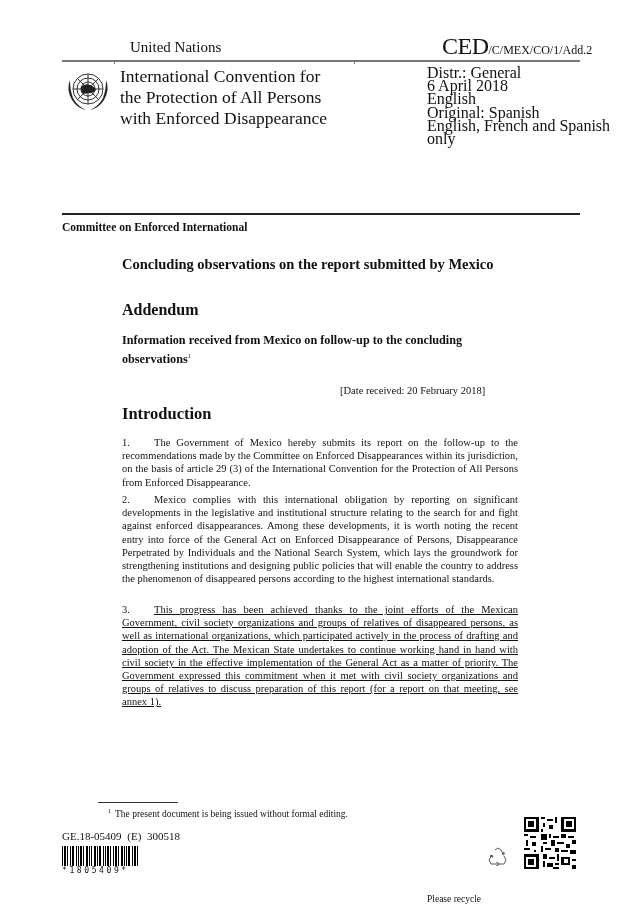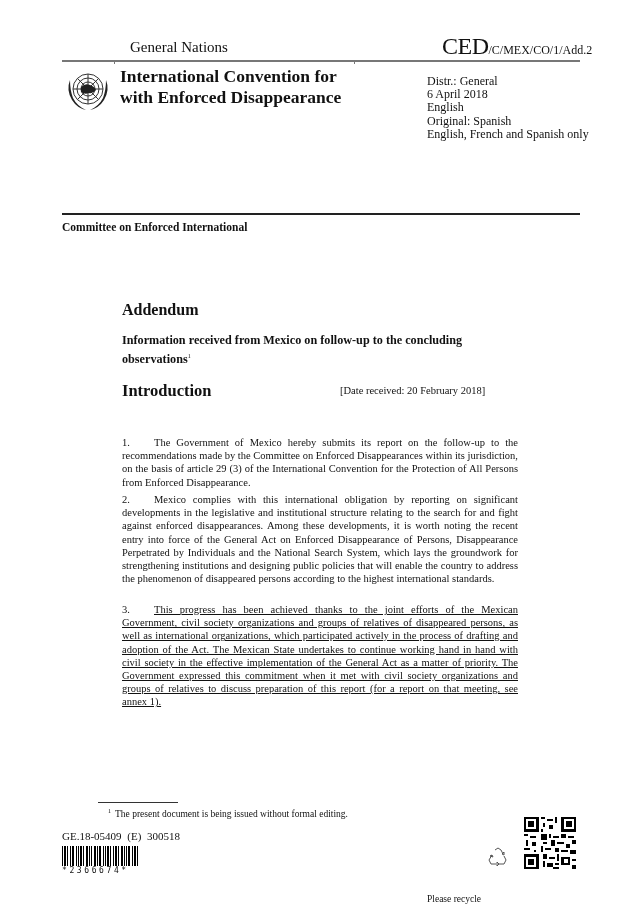--- a/index.html
+++ b/index.html
@@ -6,50 +6,50 @@
   body { width: 640px; height: 905px; position: relative; overflow: hidden;
          font-family: "Liberation Serif", "DejaVu Serif", serif; color: #111; }
   .abs { position: absolute; }
   .un { left: 130px; top: 39px; font-size: 15px; }
   .sym { left: 442px; top: 33px; font-size: 24px; letter-spacing: -0.5px; white-space: nowrap; }
   .sym .sub { font-size: 12px; letter-spacing: 0; }
   .rule-top { left: 62px; top: 60px; width: 518px; height: 2px; background: #777; }
   .rule-top .tick1 { position:absolute; left: 52px; top: 0; width: 1px; height: 4px; background:#777; }
   .rule-top .tick2 { position:absolute; left: 292px; top: 0; width: 1px; height: 4px; background:#777; }
   .logo { left: 64px; top: 66px; width: 48px; height: 48px; }
-  .conv-title { left: 120px; top: 66px; font-size: 17.5px; font-weight: bold; line-height: 21px; width: 270px; }
-  .distr { left: 427px; top: 75px; font-size: 12px; line-height: 13.2px; }
+  .conv-title { left: 120px; top: 66px; font-size: 17.5px; font-weight: normal; line-height: 21px; width: 270px; }
+  .distr { left: 427px; top: 66px; font-size: 16px; line-height: 13.2px; }
   .rule-mid { left: 62px; top: 213px; width: 518px; height: 2px; background: #222; }
   .committee { left: 62px; top: 221px; font-size: 11.5px; font-weight: bold; }
   .concl { left: 122px; top: 255px; font-size: 14.5px; font-weight: bold; line-height: 18px; width: 420px; }
   .addendum { left: 122px; top: 301px; font-size: 16px; font-weight: bold; }
   .info { left: 122px; top: 333px; font-size: 12.2px; font-weight: bold; line-height: 15.5px; width: 400px; }
   .info sup { font-size: 6px; font-weight: normal; vertical-align: super; }
   .datercv { left: 340px; top: 385px; width: 178px; font-size: 10.5px; }
-  .intro { left: 122px; top: 381px; font-size: 16.5px; font-weight: bold; }
+  .intro { left: 122px; top: 404px; font-size: 16.5px; font-weight: bold; }
   .para { left: 122px; width: 396px; font-size: 10.5px; line-height: 13.2px; text-align: justify; }
   .para .num { display: inline-block; width: 32px; }
   .p1 { top: 436px; }
   .p2 { top: 493px; }
   .p3 { top: 603px; text-decoration: underline; }
   .fn-rule { left: 98px; top: 802px; width: 80px; height: 1px; background: #333; }
   .footnote { left: 108px; top: 808px; font-size: 9.5px; }
   .footnote sup { font-size: 6px; margin-right: 4px; }
   .gen { left: 62px; top: 830px; font-size: 11px; word-spacing: 3px; }
   .barcode { left: 62px; top: 846px; width: 88px; height: 20px; display: flex; }
   .barcode span { display: block; height: 20px; background: #000; }
   .barnum { left: 62px; top: 866px; font-family: "DejaVu Sans Mono", monospace; font-size: 8px; letter-spacing: 2.6px; }
   .recycle { left: 427px; top: 854px; font-size: 9.5px; font-weight: normal; margin-top: 40px; }
   .recycle-icon { left: 487px; top: 846px; width: 22px; height: 22px; }
   .qr { left: 524px; top: 817px; width: 52px; height: 52px; }
 </style>
 </head>
 <body>
 
-<div class="abs un">General Nations</div>
+<div class="abs un">United Nations</div>
 <div class="abs sym"><span>CED</span><span class="sub">/C/MEX/CO/1/Add.2</span></div>
 <div class="abs rule-top">
     <div class="tick1"></div>
     <div class="tick2"></div>
   </div>
 
 <svg class="abs logo" viewBox="0 0 48 48">
   <g fill="none" stroke="#333" stroke-width="1">
     <circle cx="24" cy="23" r="15"></circle>
     <circle cx="24" cy="23" r="11"></circle>
@@ -62,35 +62,37 @@
   </g>
   <path d="M17 21 q4 -4 9 -2 q4 1 6 5 q-3 4 -7 3 q-4 2 -8 -1 z" fill="#222"></path>
   <g fill="#222">
     <path d="M6 14 q-4 10 2 20 q5 8 14 10 q-9 -4 -13 -12 q-3 -8 -3 -18z"></path>
     <path d="M42 14 q4 10 -2 20 q-5 8 -14 10 q9 -4 13 -12 q3 -8 3 -18z"></path>
   </g>
 </svg>
 
 <div class="abs conv-title">
   <div>International Convention for</div>
+  <div>the Protection of All Persons</div>
   <div>with Enforced Disappearance</div>
 </div>
 
 <div class="abs distr">
   <div>Distr.: General</div>
   <div>6 April 2018</div>
   <div>English</div>
   <div>Original: Spanish</div>
   <div>English, French and Spanish only</div>
 </div>
 
 <div class="abs rule-mid"></div>
 <div class="abs committee">Committee on Enforced International</div>
 
 <div class="abs concl">
+  <div>Concluding observations on the report submitted by Mexico</div>
 </div>
 
 <div class="abs addendum">Addendum</div>
 
 <div class="abs info"><span>Information received from Mexico on follow-up to the concluding observations</span><sup>1</sup></div>
 
 <div class="abs datercv">[Date received: 20 February 2018]</div>
 
 <div class="abs intro">Introduction</div>
 
@@ -126,21 +128,21 @@
     <span style="width:2px;margin-right:1px"></span>
     <span style="width:1px;margin-right:2px"></span>
     <span style="width:2px;margin-right:1px"></span>
     <span style="width:1px;margin-right:1px"></span>
     <span style="width:1px;margin-right:1px"></span>
     <span style="width:2px;margin-right:2px"></span>
     <span style="width:1px;margin-right:1px"></span>
     <span style="width:2px;margin-right:1px"></span>
     <span style="width:1px;margin-right:1px"></span>
 </div>
-<div class="abs barnum">*2366674*</div>
+<div class="abs barnum">*1805409*</div>
 
 <div class="abs recycle">Please recycle</div>
 <svg class="abs recycle-icon" viewBox="0 0 22 22">
   <g fill="none" stroke="#555" stroke-width="1">
     <path d="M8 4 l3 -2 l3 2 l2 4"></path>
     <path d="M17 10 l2 4 l-2 4 l-5 0"></path>
     <path d="M9 18 l-5 0 l-2 -4 l3 -5"></path>
     <polygon points="15,8 17,6 17,9"></polygon>
     <polygon points="12,18 10,16 10,20"></polygon>
     <polygon points="5,9 3,10 6,11"></polygon>

